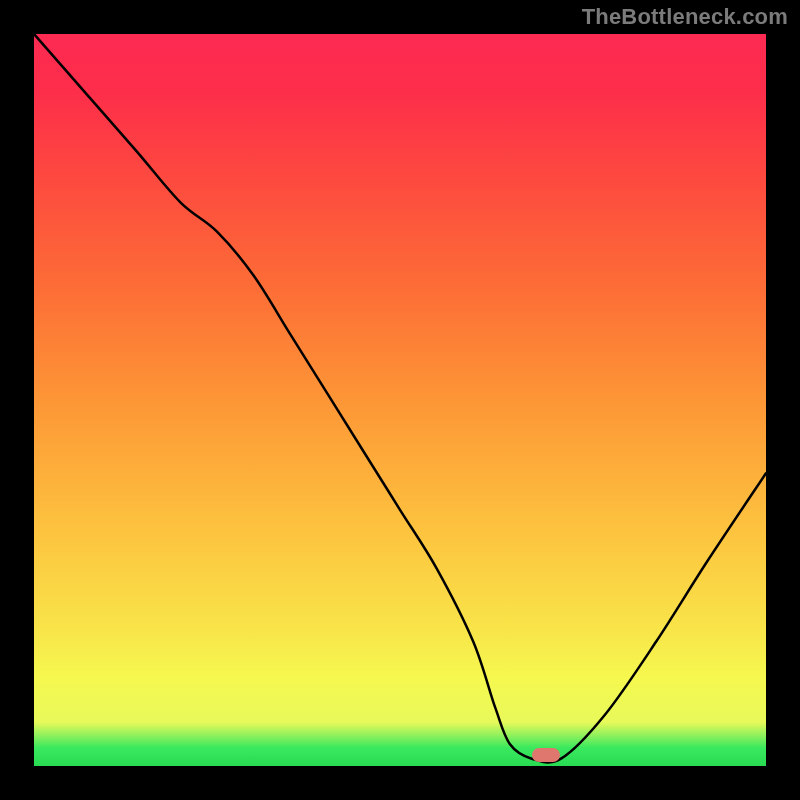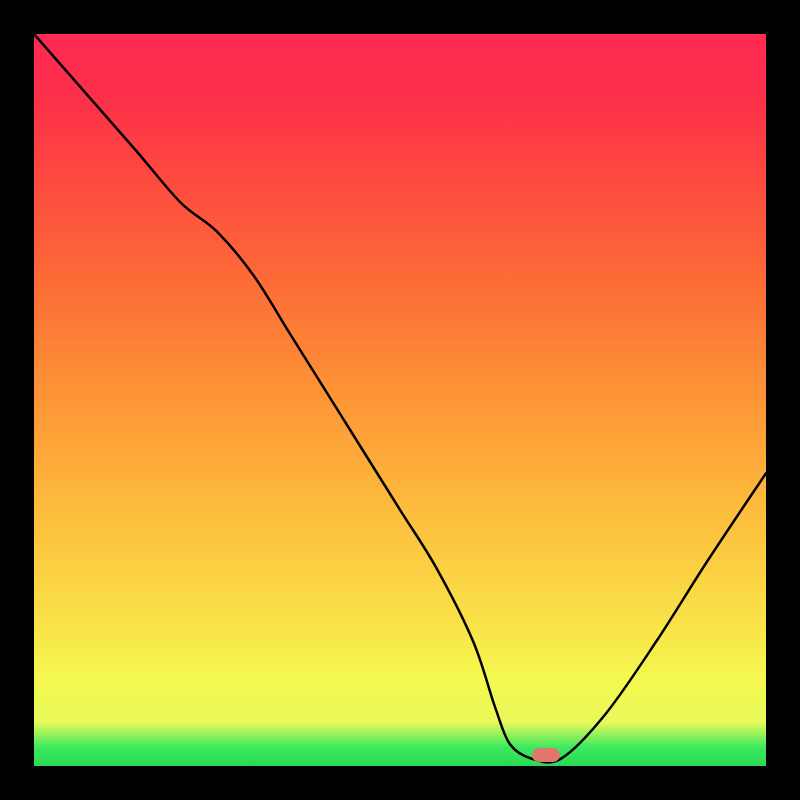--- a/index.html
+++ b/index.html
@@ -58,20 +58,21 @@
     height: 14px;
     border-radius: 7px;
     background: #e0776e;
     transform: translate(-50%, -50%);
   }
 </style>
 </head>
 <body>
 
 <div class="frame">
+  <div class="watermark">TheBottleneck.com</div>
 
   <div class="plot">
     <svg class="curve" viewBox="0 0 732 732" preserveAspectRatio="none">
       <path id="curve-path" d="M 0,0 C 8.540000000000001,9.759999999999991 34.16,39.03999999999995 51.24,58.559999999999945 C 68.32000000000001,78.07999999999994 86.62,98.82 102.48,117.12 C 118.34,135.42000000000002 132.98000000000002,154.94000000000003 146.4,168.36 C 159.82,181.78 170.8,185.44 183,197.64 C 195.2,209.83999999999997 207.4,224.47999999999993 219.6,241.55999999999995 C 231.79999999999998,258.63999999999993 244,280.6 256.2,300.12 C 268.4,319.64 280.6,339.16 292.8,358.68 C 305,378.2 317.20000000000005,397.72 329.40000000000003,417.24 C 341.6,436.76 353.8,456.28000000000003 366,475.8 C 378.2,495.32 390.40000000000003,512.4 402.6,534.36 C 414.8,556.32 429.44,584.3799999999999 439.2,607.56 C 448.96,630.74 455.06,656.36 461.16,673.44 C 467.26000000000005,690.5200000000001 469.7,701.5 475.8,710.04 C 481.90000000000003,718.5799999999999 489.22,722.24 497.76000000000005,724.68 C 506.30000000000007,727.1199999999999 514.8399999999999,732 527.04,724.68 C 539.24,717.3599999999999 555.1,700.28 570.96,680.76 C 586.82,661.24 605.1199999999999,633.18 622.1999999999999,607.56 C 639.28,581.9399999999999 655.1400000000001,555.0999999999999 673.44,527.04 C 691.74,498.97999999999996 722.24,453.84 732,439.2" fill="none" stroke="#000" stroke-width="2.5" stroke-linecap="round" stroke-linejoin="round"></path>
     </svg>
     <div id="marker" class="marker" style="left: 512.4px; top: 721.02px;"></div>
   </div>
 </div>
 
 </body></html>

